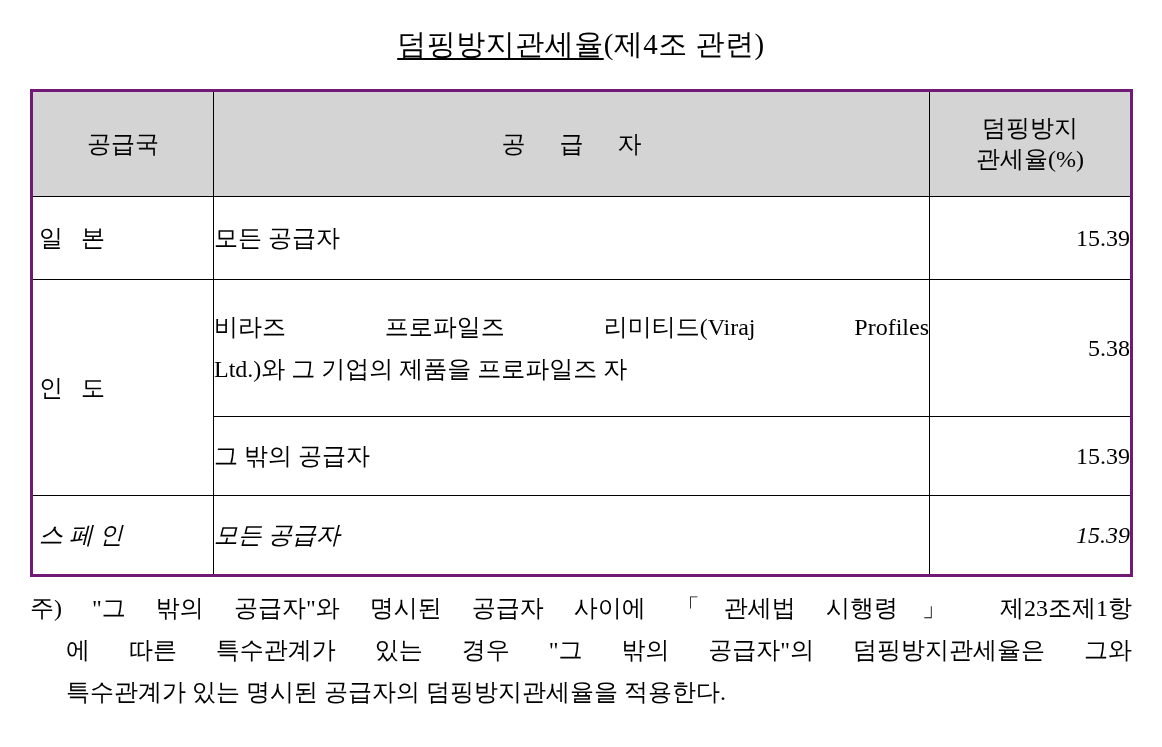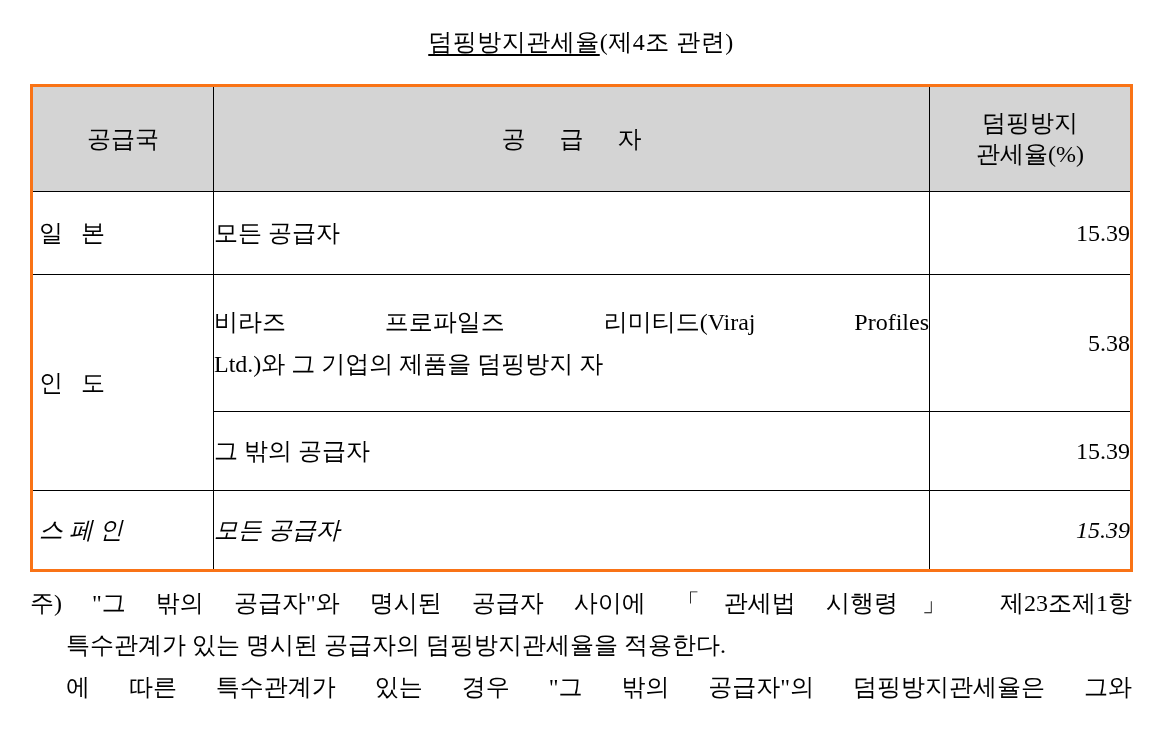--- a/index.html
+++ b/index.html
@@ -15,38 +15,38 @@
     overflow: hidden;
   }
   .page {
     position: relative;
     width: 1162px;
     height: 747px;
     box-sizing: border-box;
   }
   .doc-title {
     text-align: center;
-    font-size: 24px;
+    font-size: 29px;
     line-height: 1;
     padding-top: 30px;
     letter-spacing: 0.5px;
     white-space: nowrap;
   }
   .doc-title .underlined {
     text-decoration: underline;
     text-underline-offset: 4px;
   }
   .table-wrap {
     margin: 30px 30px 0 30px;
   }
   table.tariff {
     border-collapse: collapse;
     width: 1102px;
     table-layout: fixed;
-    border: 3px solid #f97316;
+    border: 3px solid #701a75;
   }
   table.tariff td, table.tariff th {
     border: 1px solid #000000;
     padding: 0;
     font-weight: normal;
     font-size: 24px;
     vertical-align: middle;
   }
   thead th {
     background: #d4d4d4;
@@ -143,37 +143,37 @@
         <tr class="row-japan">
           <td class="country">일 본</td>
           <td class="supplier">모든 공급자</td>
           <td class="rate">15.39</td>
         </tr>
         <tr class="row-india-1">
           <td class="country" rowspan="2">인 도</td>
           <td class="supplier">
             <span class="just">
               <span class="l1">비라즈 프로파일즈 리미티드(Viraj Profiles</span>
-              <span class="l2">Ltd.)와 그 기업의 제품을 덤핑방지 자</span>
+              <span class="l2">Ltd.)와 그 기업의 제품을 프로파일즈 자</span>
             </span>
           </td>
           <td class="rate">5.38</td>
         </tr>
         <tr class="row-india-2">
           <td class="supplier">그 밖의 공급자</td>
           <td class="rate">15.39</td>
         </tr>
         <tr class="row-spain">
           <td class="country">스페인</td>
           <td class="supplier">모든 공급자</td>
           <td class="rate">15.39</td>
         </tr>
       </tbody>
     </table>
   </div>
 
   <div class="note">
     <p>주) "그 밖의 공급자"와 명시된 공급자 사이에 「관세법 시행령」 제23조제1항</p>
+    <p class="indent">에 따른 특수관계가 있는 경우 "그 밖의 공급자"의 덤핑방지관세율은 그와</p>
     <p class="indent last">특수관계가 있는 명시된 공급자의 덤핑방지관세율을 적용한다.</p>
-    <p class="indent">에 따른 특수관계가 있는 경우 "그 밖의 공급자"의 덤핑방지관세율은 그와</p>
   </div>
 
 </div>
 
 </body></html>

